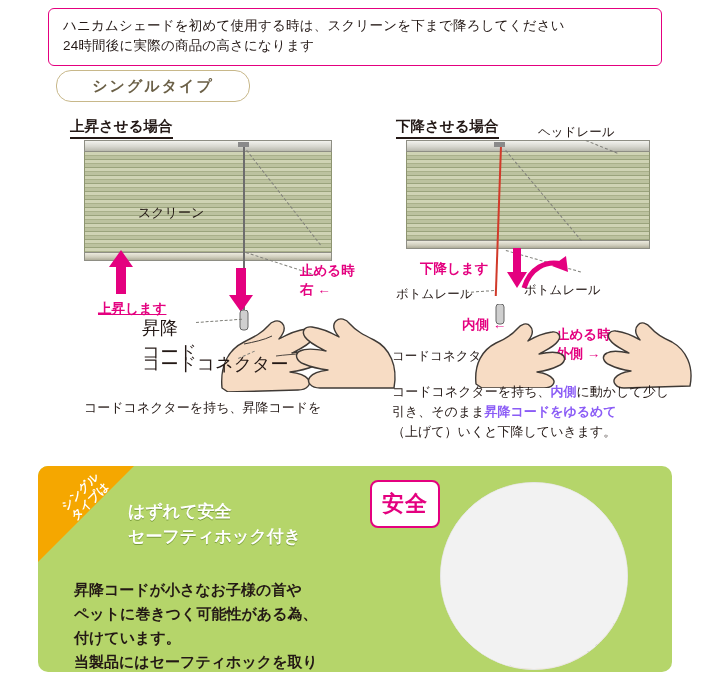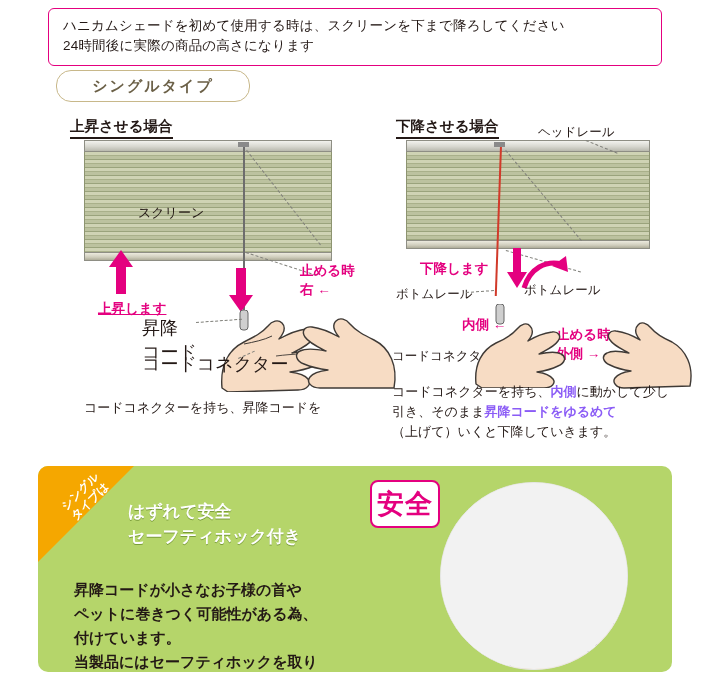--- a/index.html
+++ b/index.html
@@ -97,21 +97,21 @@
   .ribbon .rtext{
     position:absolute;left:4px;top:16px;width:86px;
     transform:rotate(-45deg);transform-origin:center;
     font-size:11.5px;font-weight:bold;color:#fff;line-height:1.25;text-align:center;
   }
   .safe-badge{
     position:absolute;left:370px;top:480px;width:66px;height:44px;
     background:#fff;border:2.5px solid #e4007f;border-radius:8px;
     display:flex;align-items:center;justify-content:center;
   }
-  .safe-badge span{color:#e4007f;font-weight:bold;font-size:27px;letter-spacing:1px;text-align:right;}
+  .safe-badge span{color:#e4007f;font-weight:bold;font-size:22px;letter-spacing:1px;text-align:right;}
   .green-title{
     position:absolute;left:128px;top:500px;width:260px;
     color:#fff;font-weight:bold;font-size:17px;line-height:1.45;
     text-shadow:0 1px 0 #7a9c3a;
   }
   .green-body{
     position:absolute;left:74px;top:578px;width:320px;
     color:#231815;font-size:15px;line-height:1.6;font-weight:bold;
   }
   .photo{

